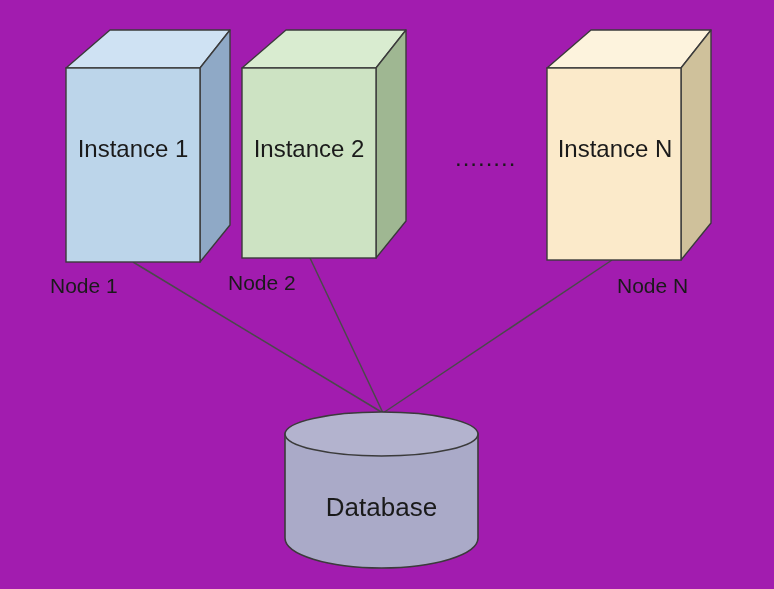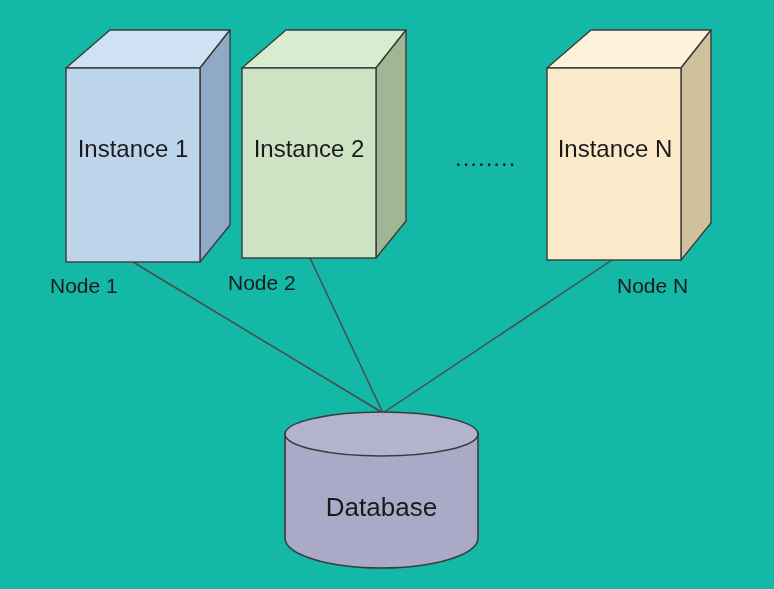--- a/index.html
+++ b/index.html
@@ -10,21 +10,21 @@
   body {
     width: 774px;
     height: 589px;
     font-family: "Liberation Sans", sans-serif;
     overflow: hidden;
   }
   #canvas {
     position: relative;
     width: 774px;
     height: 589px;
-    background: #14b8a6;
+    background: #a21caf;
   }
   #diagram-svg {
     position: absolute;
     left: 0;
     top: 0;
     width: 774px;
     height: 589px;
   }
   .node-text {
     font-family: "Liberation Sans", sans-serif;

